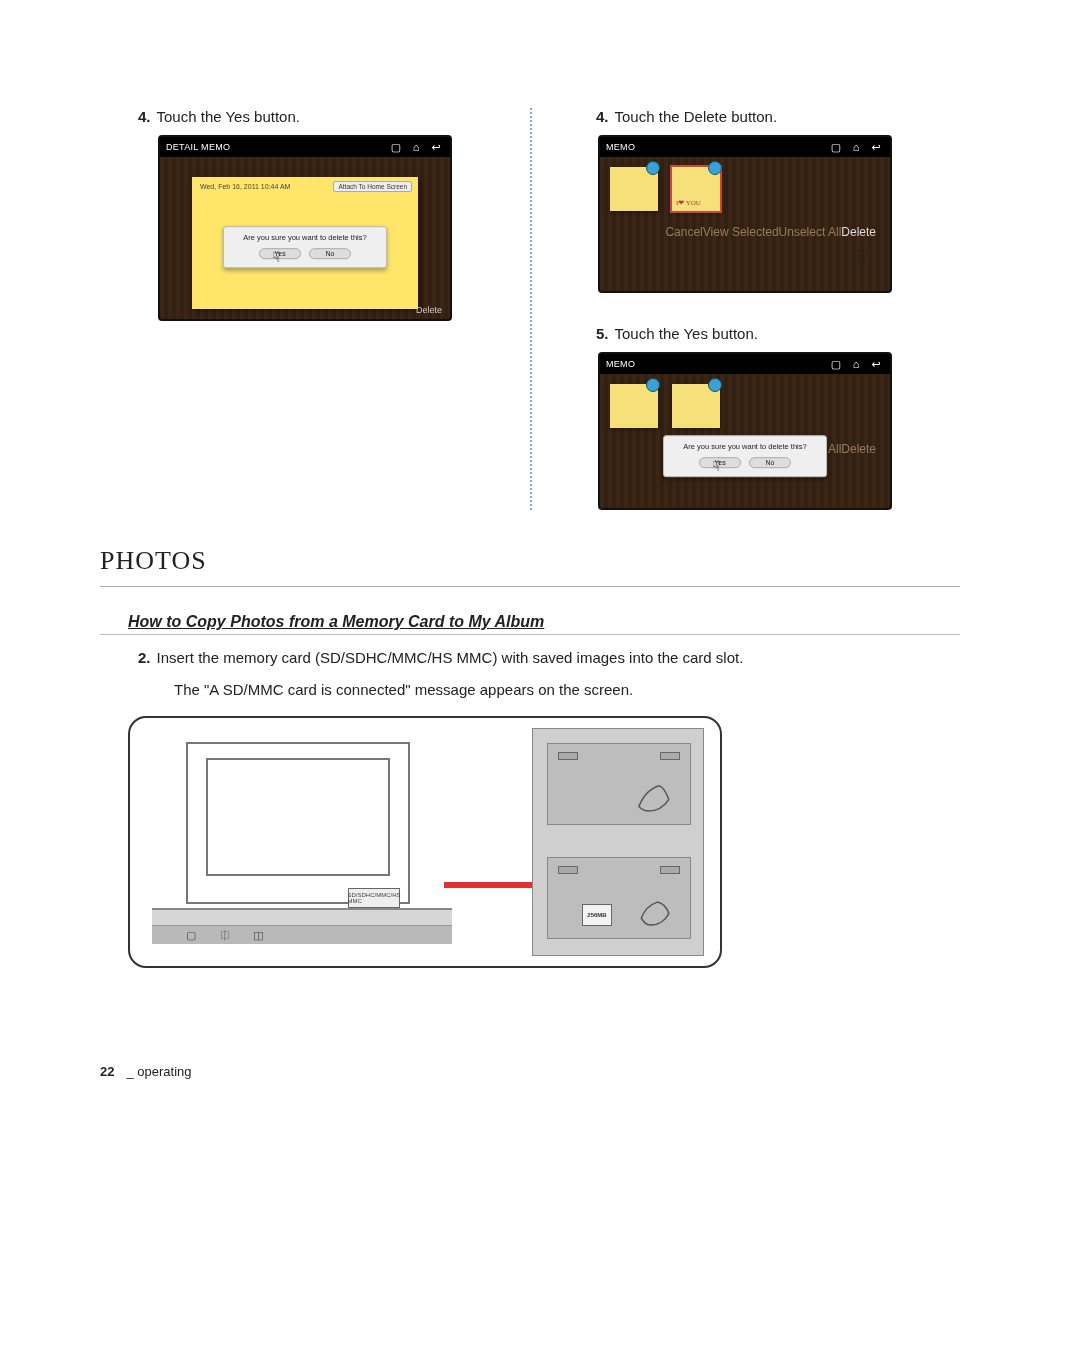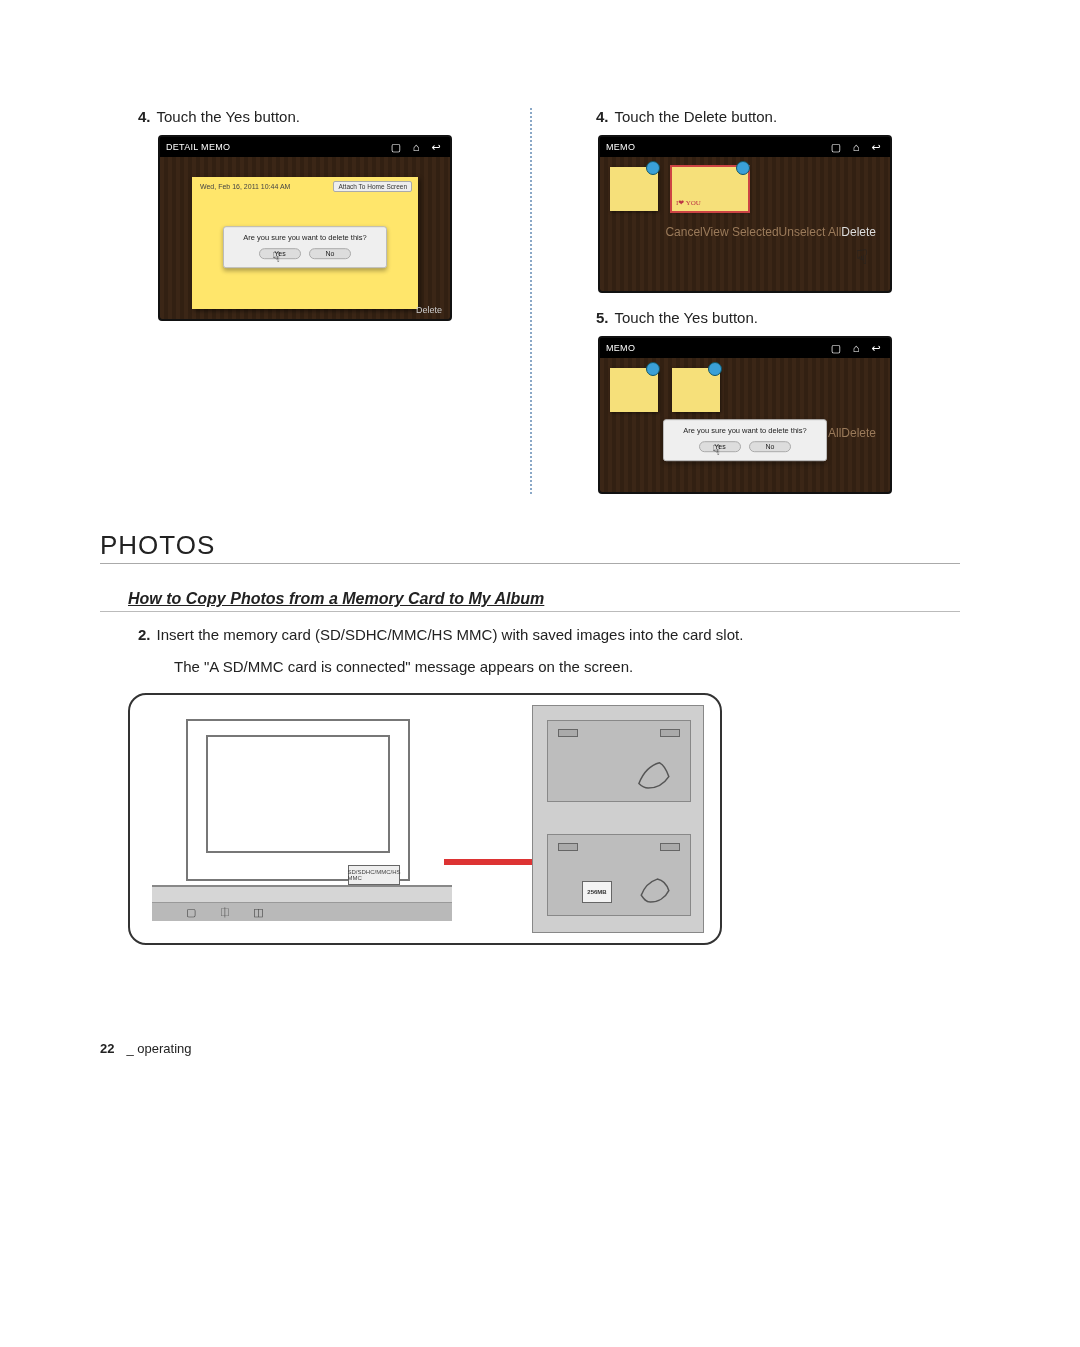--- a/index.html
+++ b/index.html
@@ -117,29 +117,30 @@
   .btm-row span.active { color:#ddd; }
   .memo-tiles {
     display:flex; gap:14px; padding:6px 4px 10px 4px;
   }
   .tile {
     width:48px; height:44px; position:relative;
     background:#f6e07a; box-shadow:1px 1px 3px rgba(0,0,0,.5);
   }
   .tile .tack { position:absolute; top:-6px; right:-2px; width:12px;height:12px;
     background:#3aa0d8; border-radius:50%; border:1px solid #156; }
-  .tile.sel { outline:2px solid #c44;padding-left:28px; }
+  .tile.sel { outline:2px solid #c44; }
   .tile .txt { position:absolute; bottom:4px; left:4px; font-size:7px; color:#b34; font-family:cursive;}
 
   
   .section-h1 {
     font-size: 26px;
     letter-spacing: 1px;
     font-weight: 400;
-    margin: 12px 0 2px 0;
+    margin: 12px 0 10px 0;
+    font-family: Liberation Serif, serif;
   }
   .hr-thin {
     border: none;
     border-top: 1px solid #aaa;
     margin: 2px 0 10px 0;
   }
   .para {
     font-size: 15px;
     margin: 6px 0 28px 0;
     line-height: 1.35;
@@ -302,21 +303,21 @@
           <span class="cursor-hand" style="right:22px; bottom:22px; color:#222; font-size:20px;">☟</span>
           <div class="btm-row">
             <span>Cancel</span>
             <span>View Selected</span>
             <span>Unselect All</span>
             <span class="active">Delete</span>
           </div>
         </div>
       </div>
 
-      <p class="step-line" style="margin-top:16px;">
+      <p class="step-line" style="margin-top:32px;">
         <b>5.</b><span>Touch the Yes button.</span>
       </p>
 
       <div class="device-frame" style="margin-left:40px;">
         <div class="device-topbar">
           <span class="device-title">MEMO</span>
           <span class="top-icon">▢</span>
           <span class="top-icon">⌂</span>
           <span class="top-icon">↩</span>
         </div>

